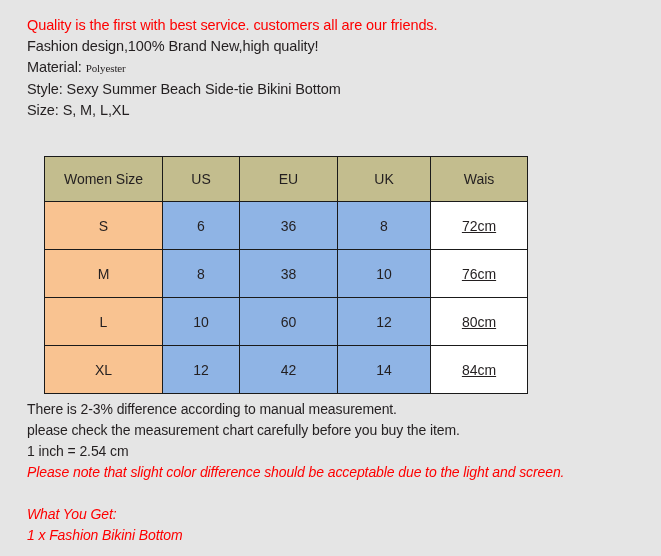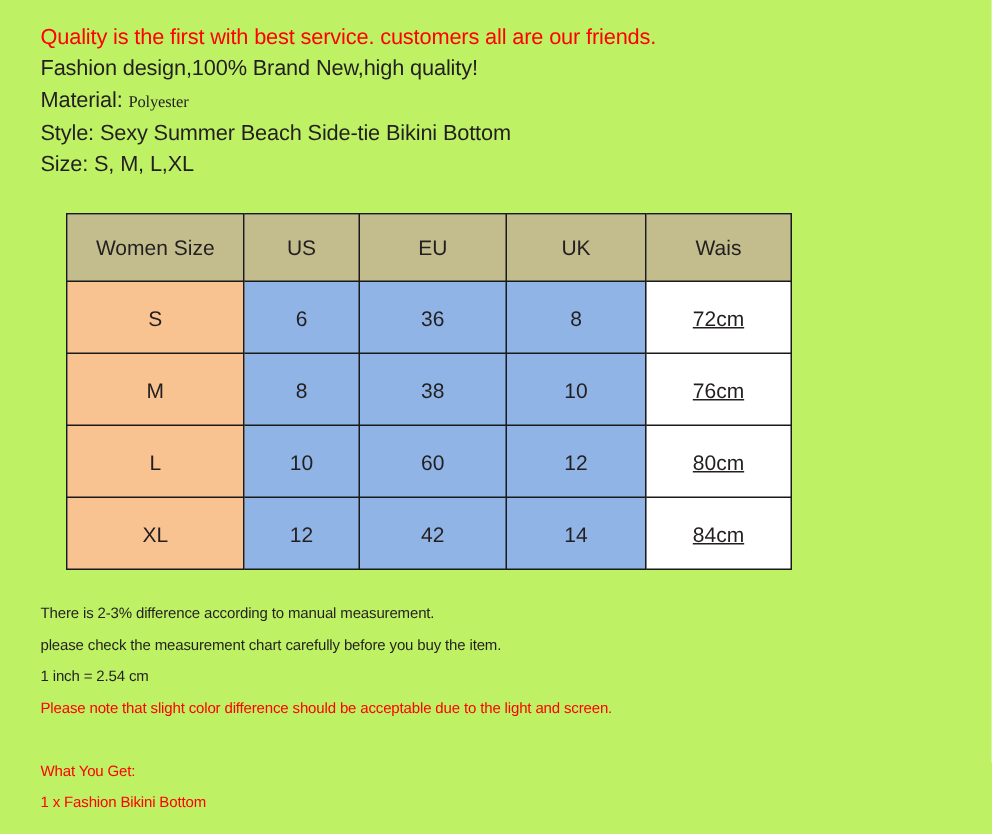--- a/index.html
+++ b/index.html
@@ -16,21 +16,21 @@
     color: #231f20;
     overflow: hidden;
   }
 
   .page {
     position: absolute;
     left: 0;
     top: 0;
     width: 661px;
     height: 556px;
-    background: #bef264;
+    background: #e5e5e5;
   }
 
   
   .desc-top {
     position: absolute;
     left: 27px;
     top: 15px;
     width: 620px;
   }
   .desc-line {
@@ -44,21 +44,21 @@
   }
   .serif-val {
     font-family: "Liberation Serif", serif;
     font-size: 11px;
   }
 
   
   .size-table-wrap {
     position: absolute;
     left: 44px;
-    top: 142px;
+    top: 156px;
     width: 483px;
   }
   table.size-table {
     border-collapse: collapse;
     table-layout: fixed;
     width: 483px;
     background: #ffffff;
   }
   table.size-table td,
   table.size-table th {
@@ -86,27 +86,28 @@
   td.cell-waist { background: #ffffff; text-decoration: underline; }
 
   
   .desc-bottom {
     position: absolute;
     left: 27px;
     top: 399px;
     width: 632px;
   }
   .note-line {
-    font-size: 10px;
+    font-size: 14px;
     line-height: 21px;
     white-space: nowrap;
     letter-spacing: -0.1px;
   }
   .note-line.red {
     color: #fe0000;
+    font-style: italic;
   }
   .note-gap {
     height: 21px;
   }
 </style>
 </head>
 <body>
 
 <div class="page">
 

